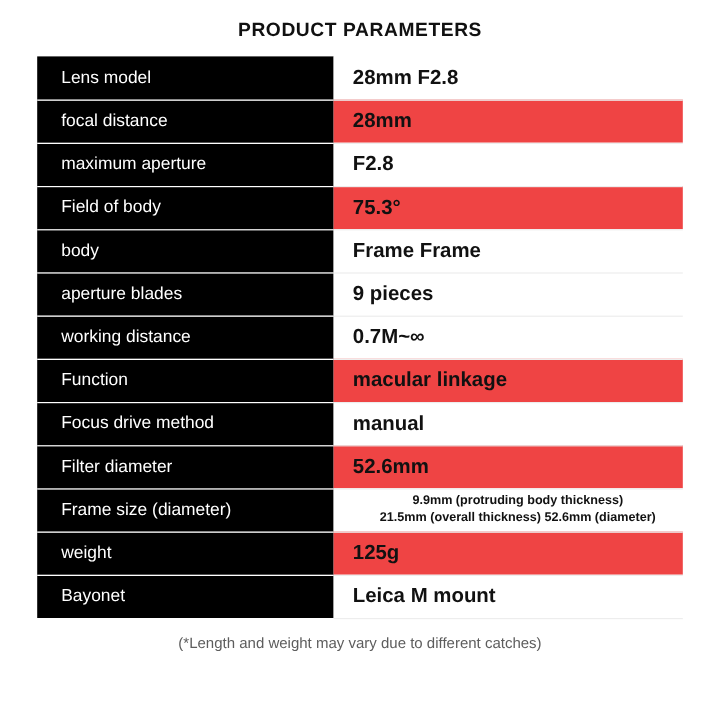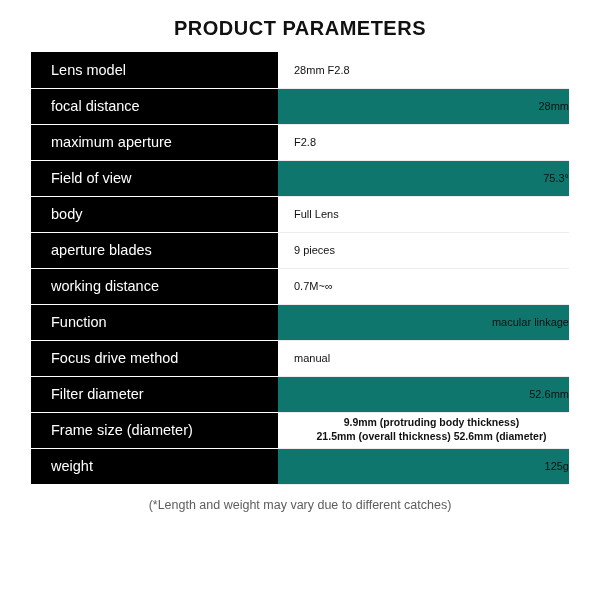--- a/index.html
+++ b/index.html
@@ -15,21 +15,21 @@
     overflow: hidden;
   }
   .page {
     width: 600px;
     height: 600px;
     box-sizing: border-box;
     position: relative;
   }
   .title {
     text-align: center;
-    font-size: 20px;
+    font-size: 16px;
     font-weight: bold;
     letter-spacing: 0.5px;
     color: #111111;
     padding-top: 17px;
     padding-bottom: 12px;
   }
   .table {
     width: 502px;
     margin: 0 auto;
     border-collapse: collapse;
@@ -46,31 +46,30 @@
     width: 227px;
     background: #000000;
     color: #ffffff;
     font-size: 14.5px;
     padding-left: 20px;
     border-bottom: 1px solid #ffffff;
   }
   td.value {
     width: 275px;
     color: #111111;
-    font-size: 11px;
-    font-weight: normal;
+    font-size: 17px;
+    font-weight: bold;
     padding-left: 16px;
     border-bottom: 1px solid #ededed;
   }
   tr.odd td.value {
     background: #ffffff;
   }
   tr.even td.value {
-    background: #0f766e;
-    text-align: right;
+    background: #ef4444;
   }
   td.value.small {
     font-size: 10.5px;
     font-weight: bold;
     line-height: 1.32;
   }
   .value-line {
     display: block;
     text-align: center;
   }
@@ -96,26 +95,26 @@
       </tr>
       <tr class="even">
         <td class="label">focal distance</td>
         <td class="value">28mm</td>
       </tr>
       <tr class="odd">
         <td class="label">maximum aperture</td>
         <td class="value">F2.8</td>
       </tr>
       <tr class="even">
-        <td class="label">Field of view</td>
+        <td class="label">Field of body</td>
         <td class="value">75.3°</td>
       </tr>
       <tr class="odd">
         <td class="label">body</td>
-        <td class="value">Full Lens</td>
+        <td class="value">Frame Frame</td>
       </tr>
       <tr class="odd">
         <td class="label">aperture blades</td>
         <td class="value">9 pieces</td>
       </tr>
       <tr class="odd">
         <td class="label">working distance</td>
         <td class="value">0.7M~∞</td>
       </tr>
       <tr class="even">
@@ -134,18 +133,22 @@
         <td class="label">Frame size (diameter)</td>
         <td class="value small">
           <span class="value-line">9.9mm (protruding body thickness)</span>
           <span class="value-line">21.5mm (overall thickness) 52.6mm (diameter)</span>
         </td>
       </tr>
       <tr class="even">
         <td class="label">weight</td>
         <td class="value">125g</td>
       </tr>
+      <tr class="odd">
+        <td class="label">Bayonet</td>
+        <td class="value">Leica M mount</td>
+      </tr>
     </tbody>
   </table>
 
   <div class="footnote">(*Length and weight may vary due to different catches)</div>
 
 </div>
 
 </body></html>

